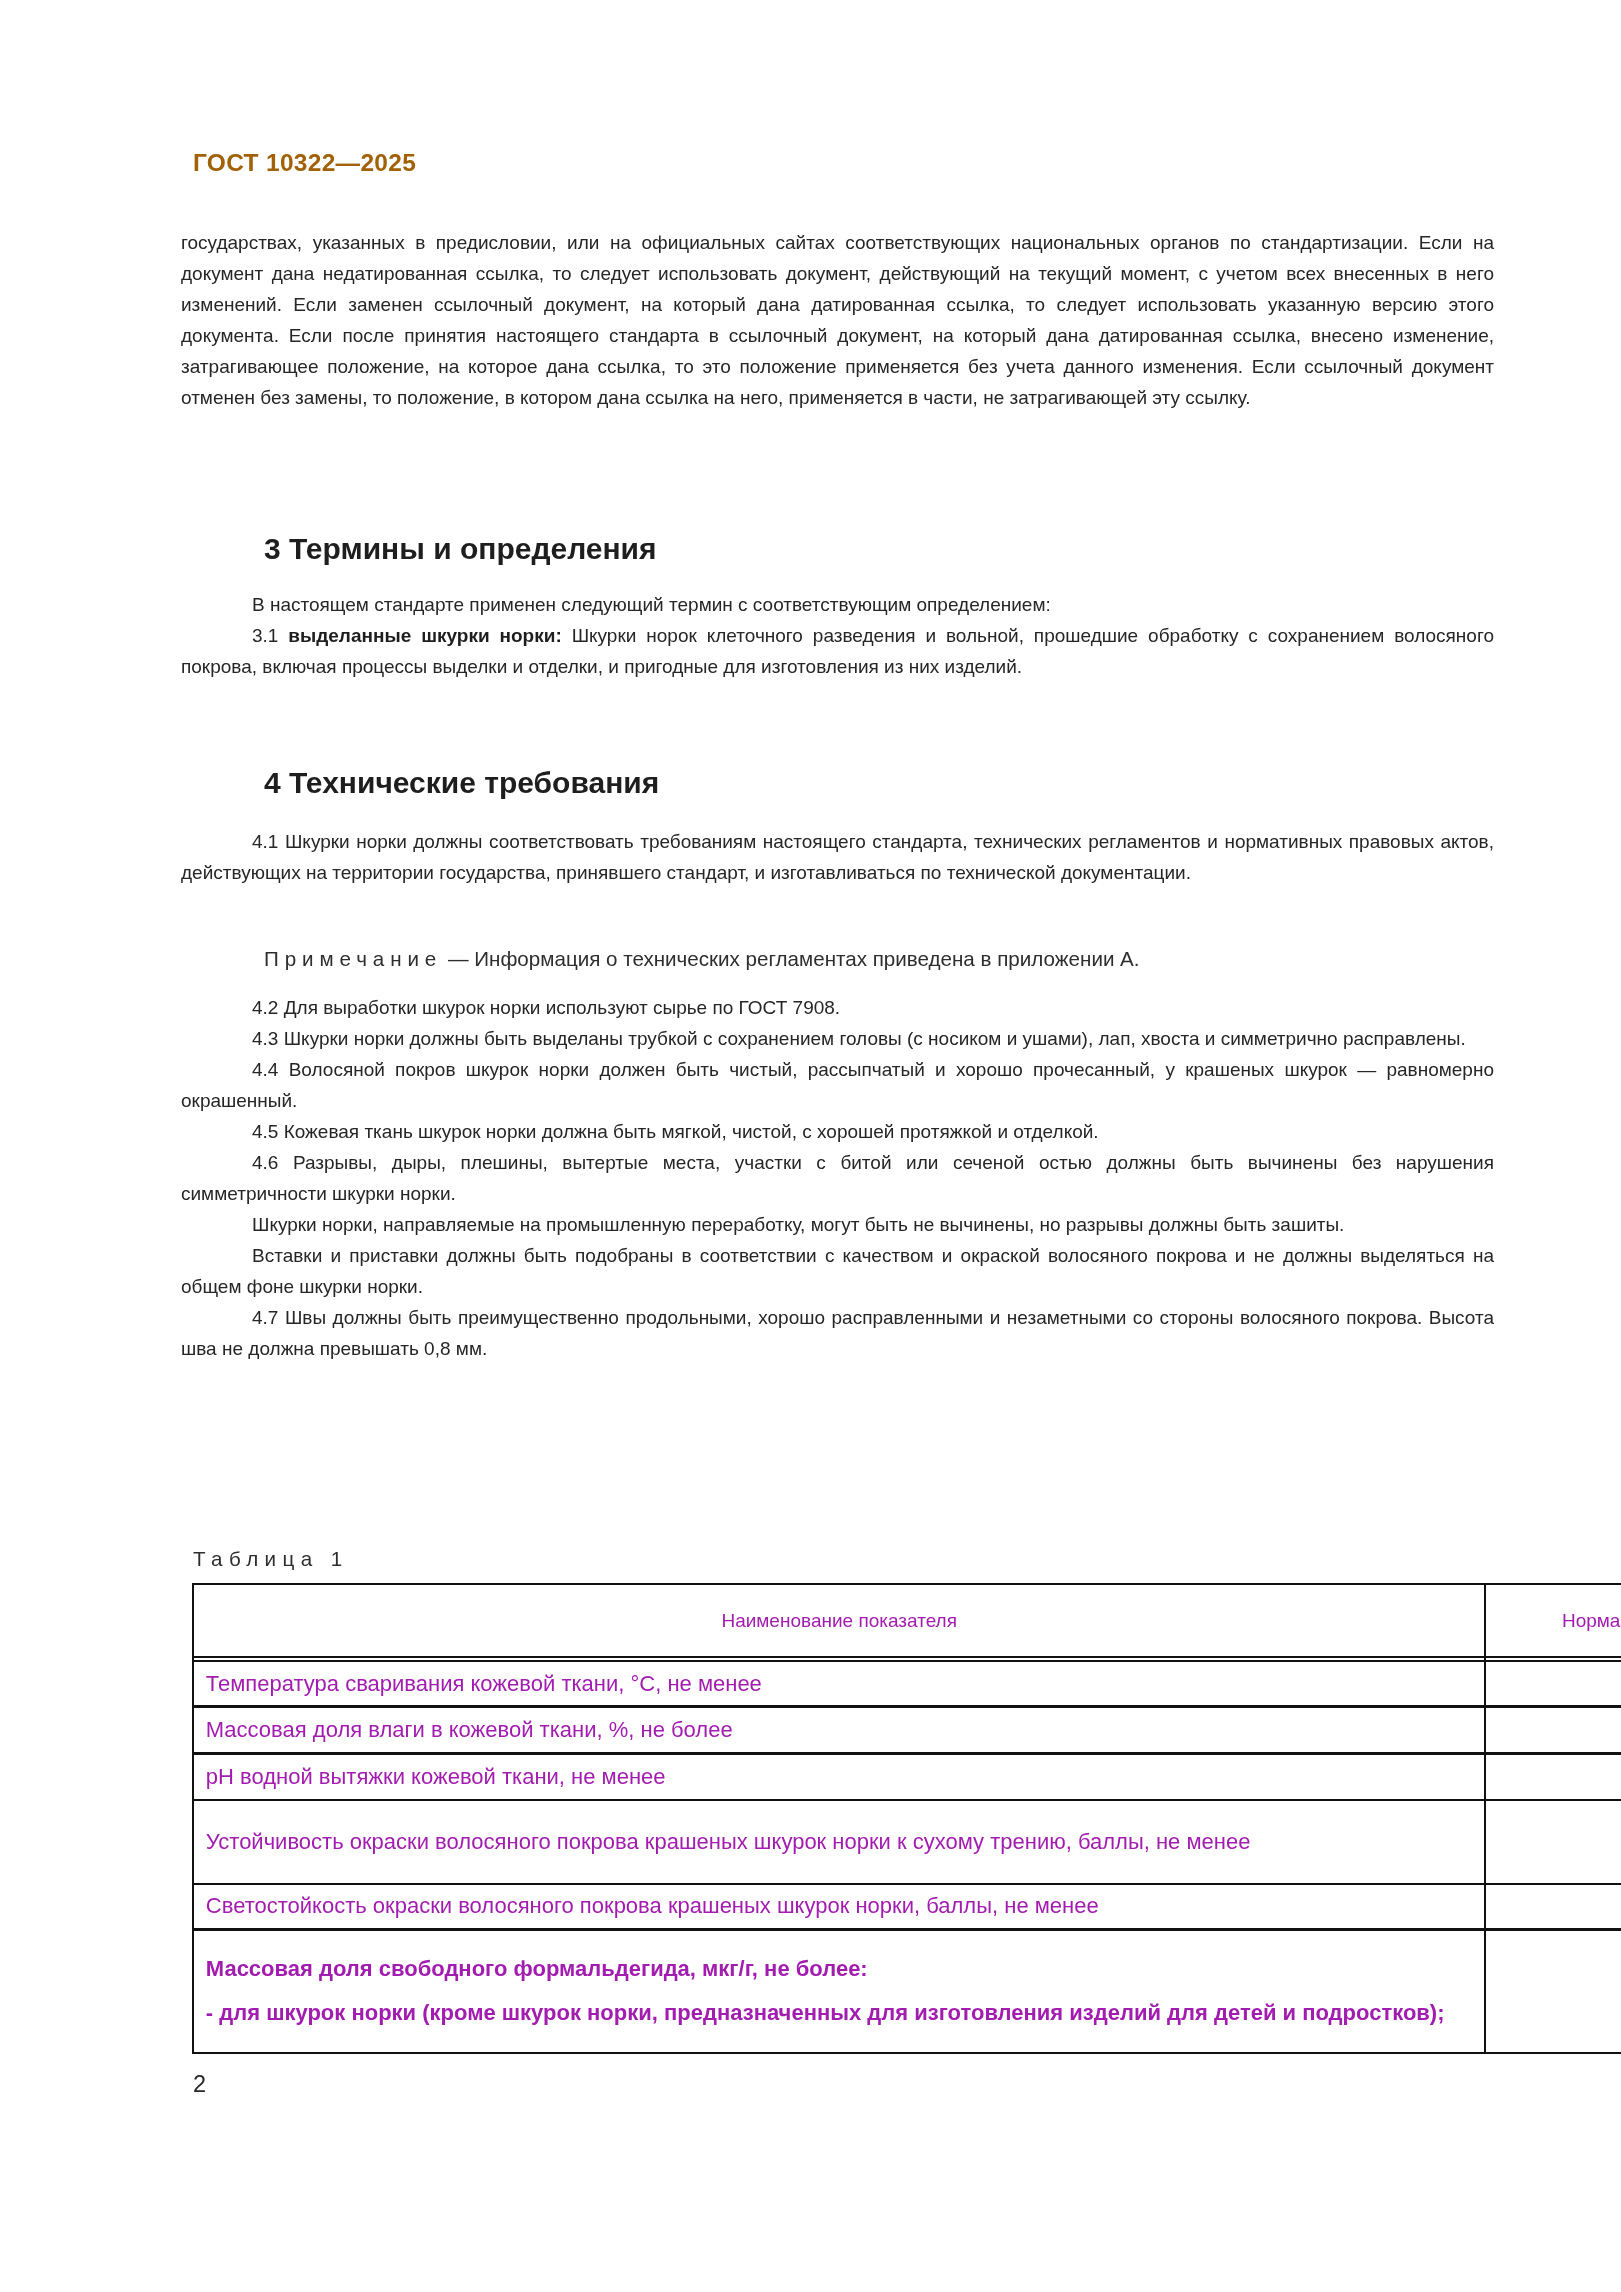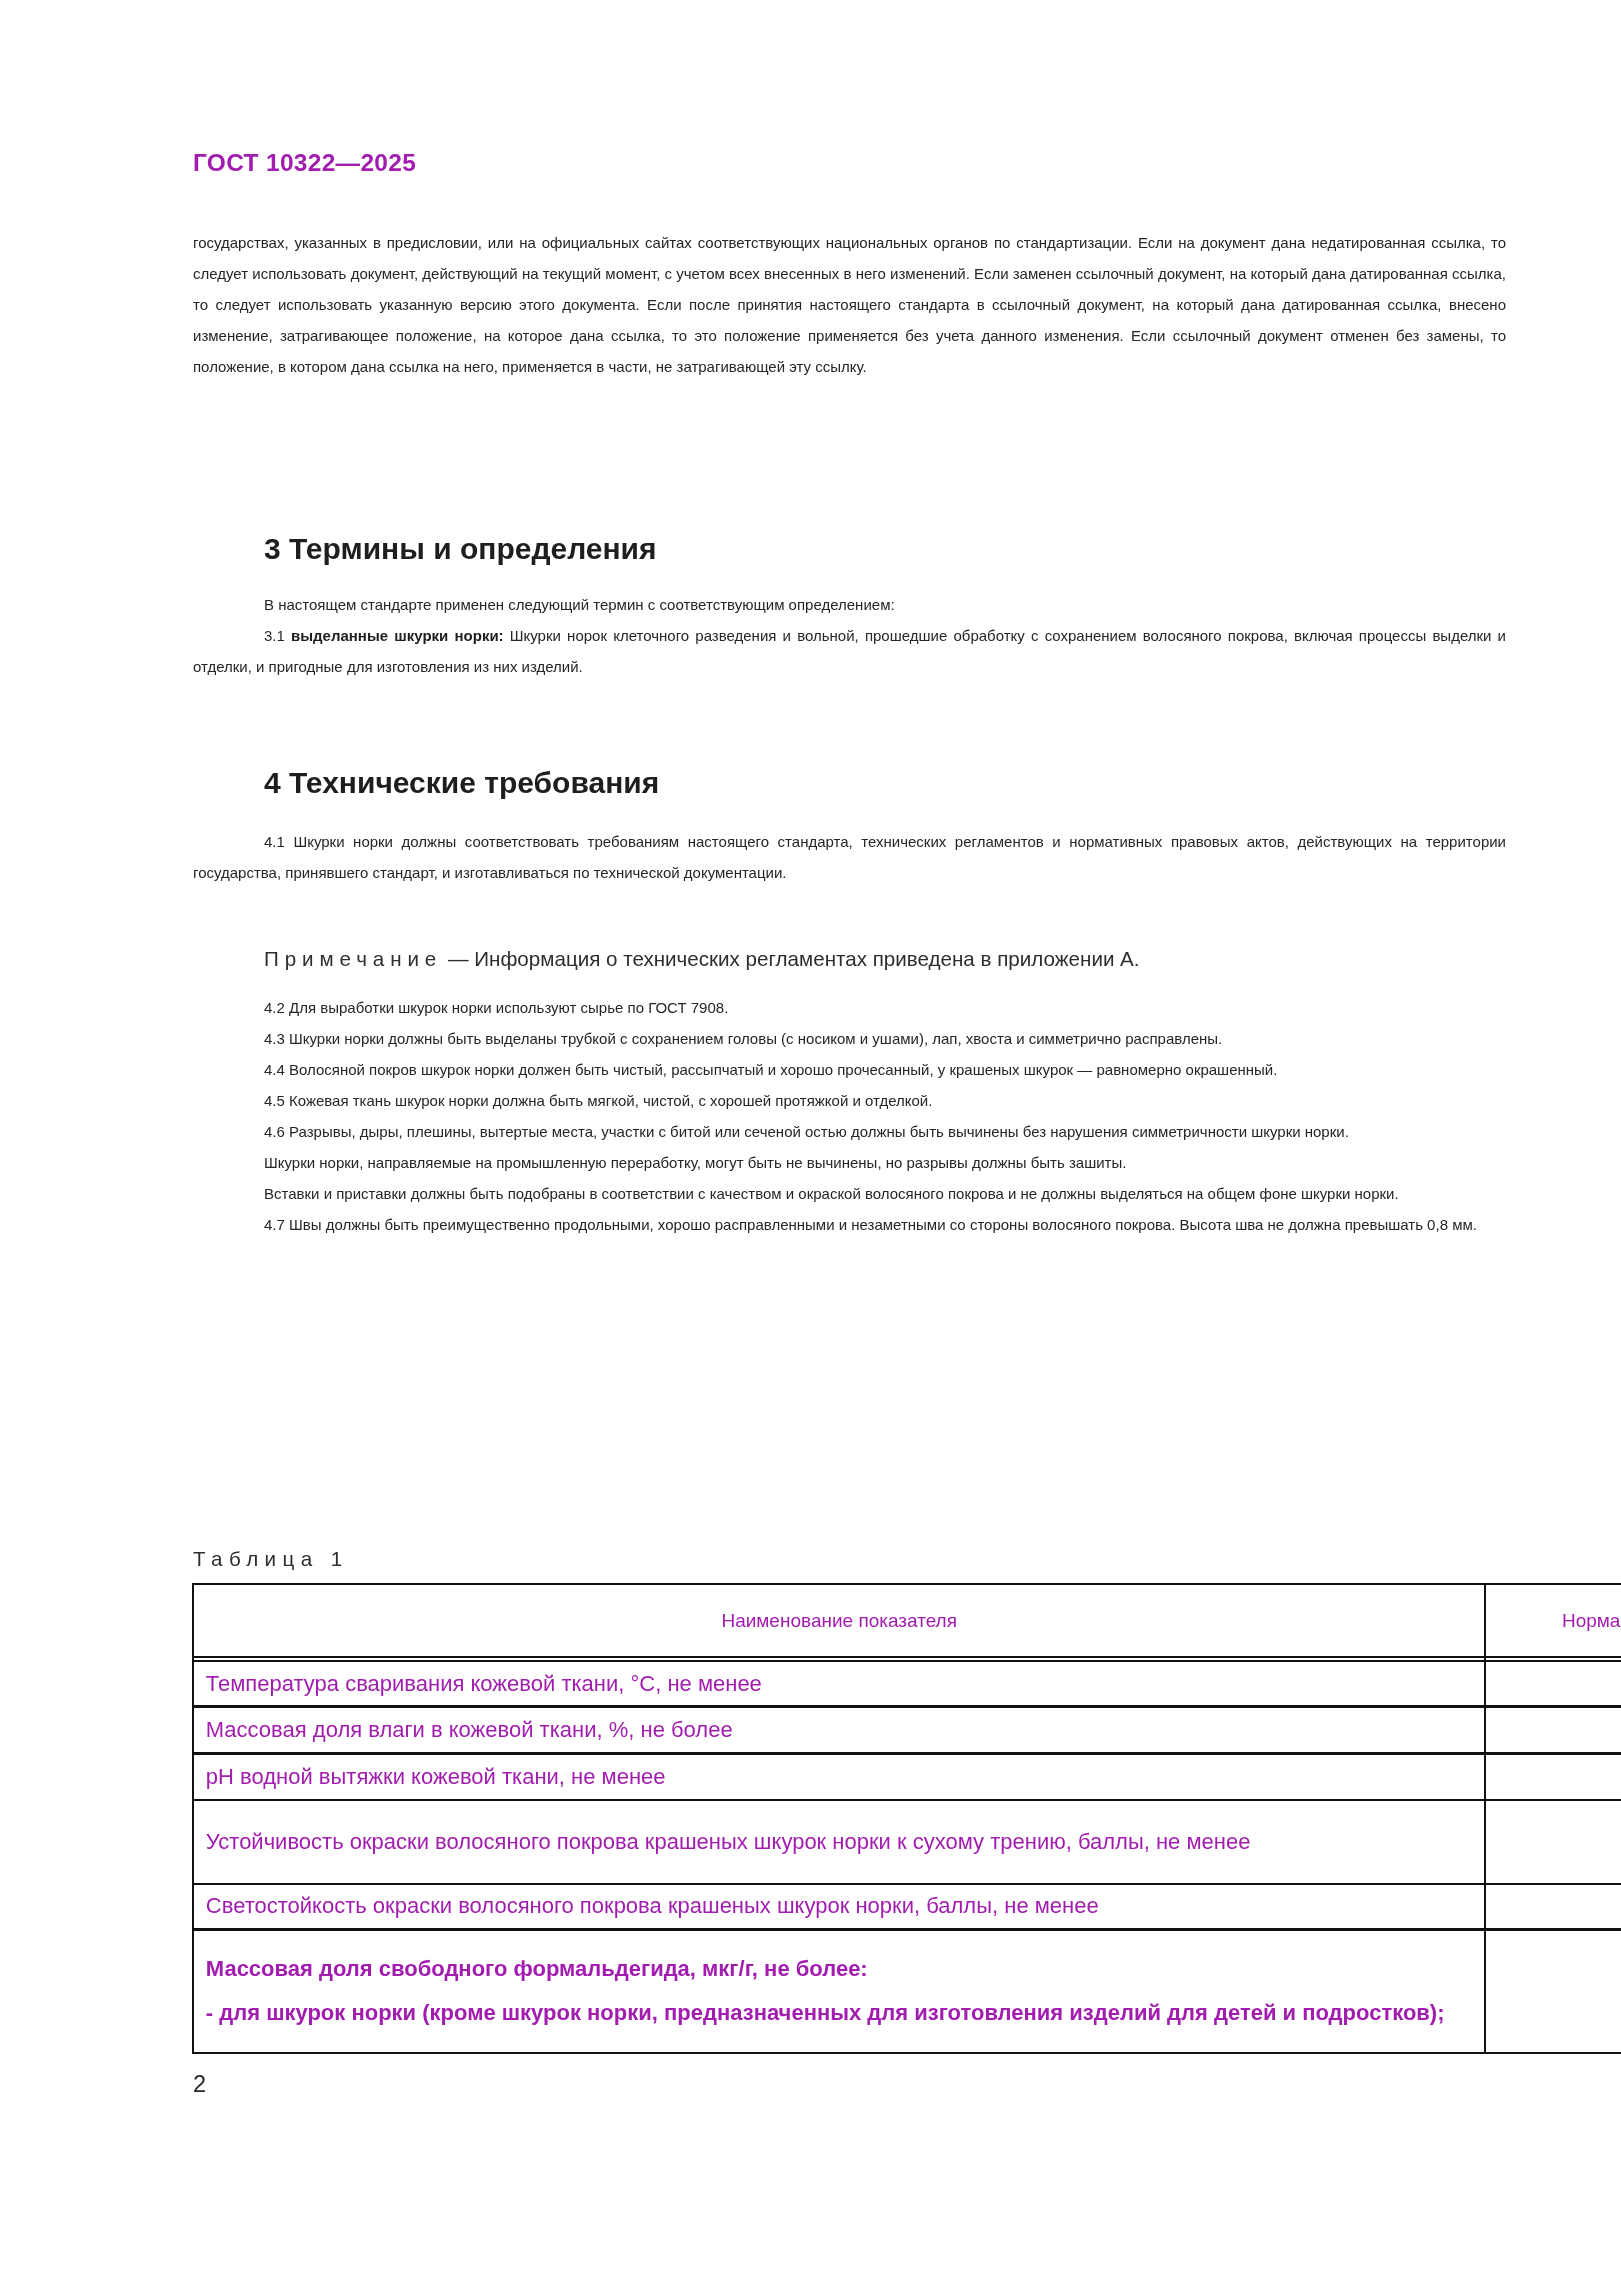--- a/index.html
+++ b/index.html
@@ -1,20 +1,20 @@
 <!DOCTYPE html>
 <html><head>
 <meta charset="utf-8">
 <style>
   html, body { margin:0; padding:0; background:#ffffff; }
   body { width:1621px; height:2293px; position:relative; overflow:hidden;
          font-family:"Liberation Sans", "DejaVu Sans", sans-serif; color:#262626; }
   .abs { position:absolute; }
-  .doc-code { left:193px; top:149px; font-size:24.5px; font-weight:bold; color:#a21caf; letter-spacing:0.3px; }
-  .para { left:193px; width:1313px; font-size:15px; line-height:31px; text-align:justify; text-align-last:left; }
+  .doc-code { left:193px; top:149px; font-size:24.5px; font-weight:bold; color:#a16207; letter-spacing:0.3px; }
+  .para { left:181px; width:1313px; font-size:19px; line-height:31px; text-align:justify; text-align-last:left; }
   .para p { margin:0; }
   .indent { text-indent:71px; }
   .h2 { left:264px; font-size:30px; font-weight:bold; color:#1e1e1e; }
   .note { left:264px; font-size:20.6px; color:#2e2e2e; }
   .note .spaced { letter-spacing:5.9px; }
   .caption { left:193px; top:1547px; font-size:20.6px; letter-spacing:6.4px; color:#2e2e2e; }
   table.t1 { position:absolute; left:192px; top:1583px; width:1506px; border-collapse:collapse;
              font-size:22px; color:#a21caf; }
   table.t1 td, table.t1 th { border:2.5px solid #111; padding:0 11.8px; vertical-align:middle; }
   table.t1 th { font-weight:normal; font-size:19px; height:71px; text-align:center; border-bottom:none; }

